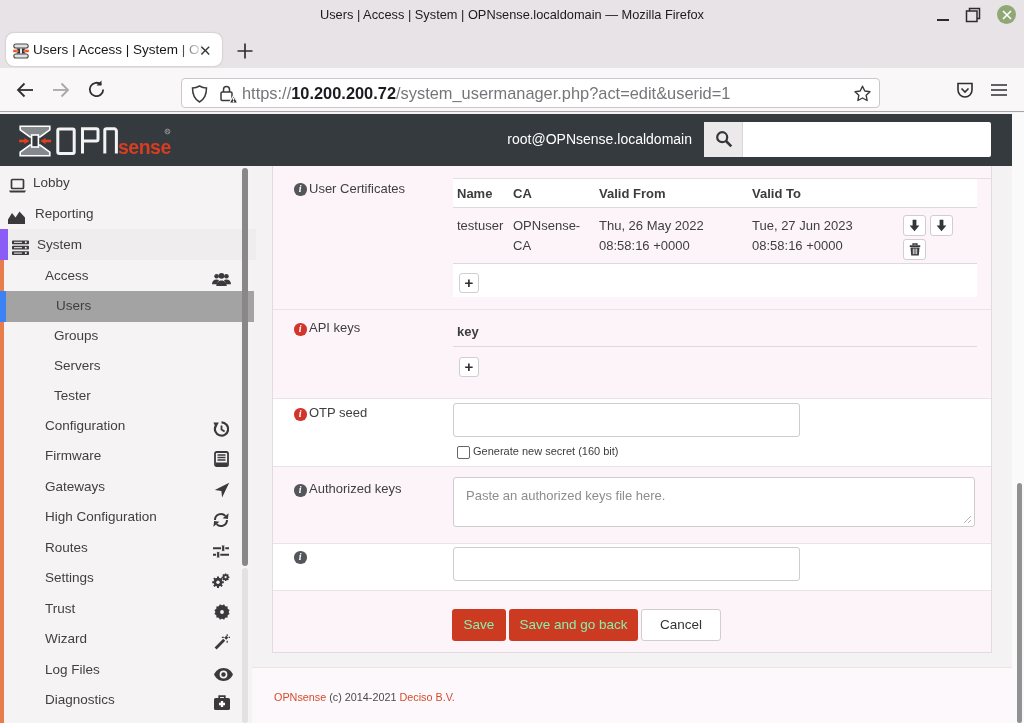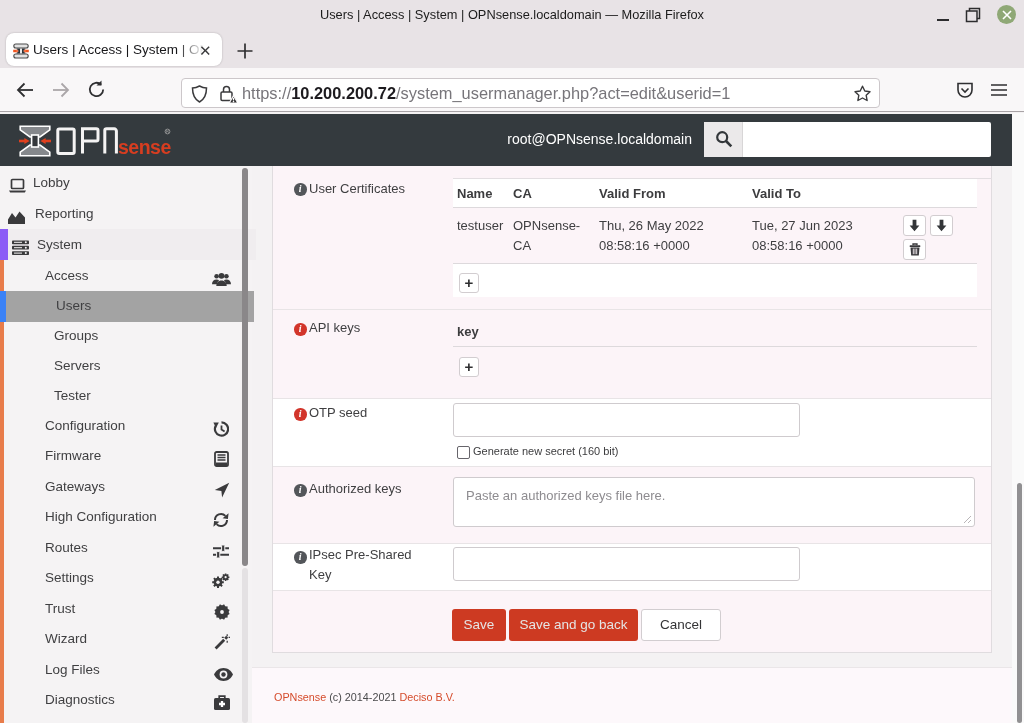--- a/index.html
+++ b/index.html
@@ -34,21 +34,21 @@
   .rowline{position:absolute;left:0;width:718px;height:1px;background:#e8e4e6;}
   .lbl{position:absolute;left:35px;font-size:13px;color:#3f3f41;}
   .info{position:absolute;width:12.5px;height:12.5px;border-radius:50%;color:#fff;font-size:10px;font-weight:bold;text-align:center;line-height:12.5px;font-family:"Liberation Serif",serif;}
   .igrey{background:#53565a;}
   .ired{background:#d2352b;}
   .btnsq{position:absolute;background:#fff;border:1px solid #d2cdd0;border-radius:3px;box-sizing:border-box;text-align:center;}
   .plus{font-size:15px;font-weight:bold;color:#2e2e30;line-height:18px;}
   .thx{position:absolute;font-size:13px;font-weight:bold;color:#3c3c3e;}
   .tdx{position:absolute;font-size:13px;color:#3e3e40;line-height:20px;}
   .inpt{position:absolute;background:#fff;border:1px solid #cfcbce;border-radius:3px;box-sizing:border-box;}
-  .rbtn{position:absolute;height:32px;background:#cd3a22;border-radius:3px;color:#e5e5e5;font-size:13.5px;text-align:center;line-height:32px;}
+  .rbtn{position:absolute;height:32px;background:#cd3a22;border-radius:3px;color:#86efac;font-size:13.5px;text-align:center;line-height:32px;}
   .wbtn{position:absolute;height:32px;background:#fff;border:1px solid #d2cdd0;border-radius:3px;box-sizing:border-box;color:#343436;font-size:13.5px;text-align:center;line-height:30px;}
   
   #footerband{left:252px;top:554px;width:760px;height:56px;background:#fdf8fb;border-top:1px solid #eae6e8;}
   #footertext{left:22px;top:23px;font-size:10.8px;color:#4a4a4c;}
   #footertext .red{color:#d54c2c;}
   
   #fxsb{left:1012px;top:113px;width:12px;height:610px;background:#fafafa;}
   #fxthumb{left:4.5px;top:370px;width:5.5px;height:240px;background:#919092;border-radius:3px;}
 </style>
 </head>
@@ -377,21 +377,20 @@
       <div class="lbl" style="left:36px;top:315px">Authorized keys</div>
       <div class="inpt" style="left:180px;top:311px;width:522px;height:50px">
         <svg width="9" height="9" style="position:absolute;right:2px;bottom:2px">
           <path d="M8 1 1 8M8 5 5 8" stroke="#b9b5b8" stroke-width="1"></path>
         </svg>
       </div>
       <div class="a" style="left:193px;top:322px;font-size:13px;color:#8e8c90">Paste an authorized keys file here.</div>
       <div class="rowline" style="top:377px"></div>
 
       <i class="info igrey" style="left:21px;top:385px">i</i>
-      <div class="lbl" style="left:36px;top:379px;line-height:20px">IPsec Pre-Shared<br>Key</div>
       <div class="inpt" style="left:180px;top:381px;width:347px;height:34px"></div>
       <div class="rowline" style="top:424px"></div>
 
       <div class="row pink" style="top:425px;height:60.5px"></div>
       <div class="rbtn" style="left:179px;top:443px;width:54px">Save</div>
       <div class="rbtn" style="left:236px;top:443px;width:129px">Save and go back</div>
       <div class="wbtn" style="left:368px;top:443px;width:80px">Cancel</div>
     </div>
     <div class="a" id="footerband">
       <div class="a" id="footertext"><span class="red">OPNsense</span> (c) 2014-2021 <span class="red">Deciso B.V.</span></div>

